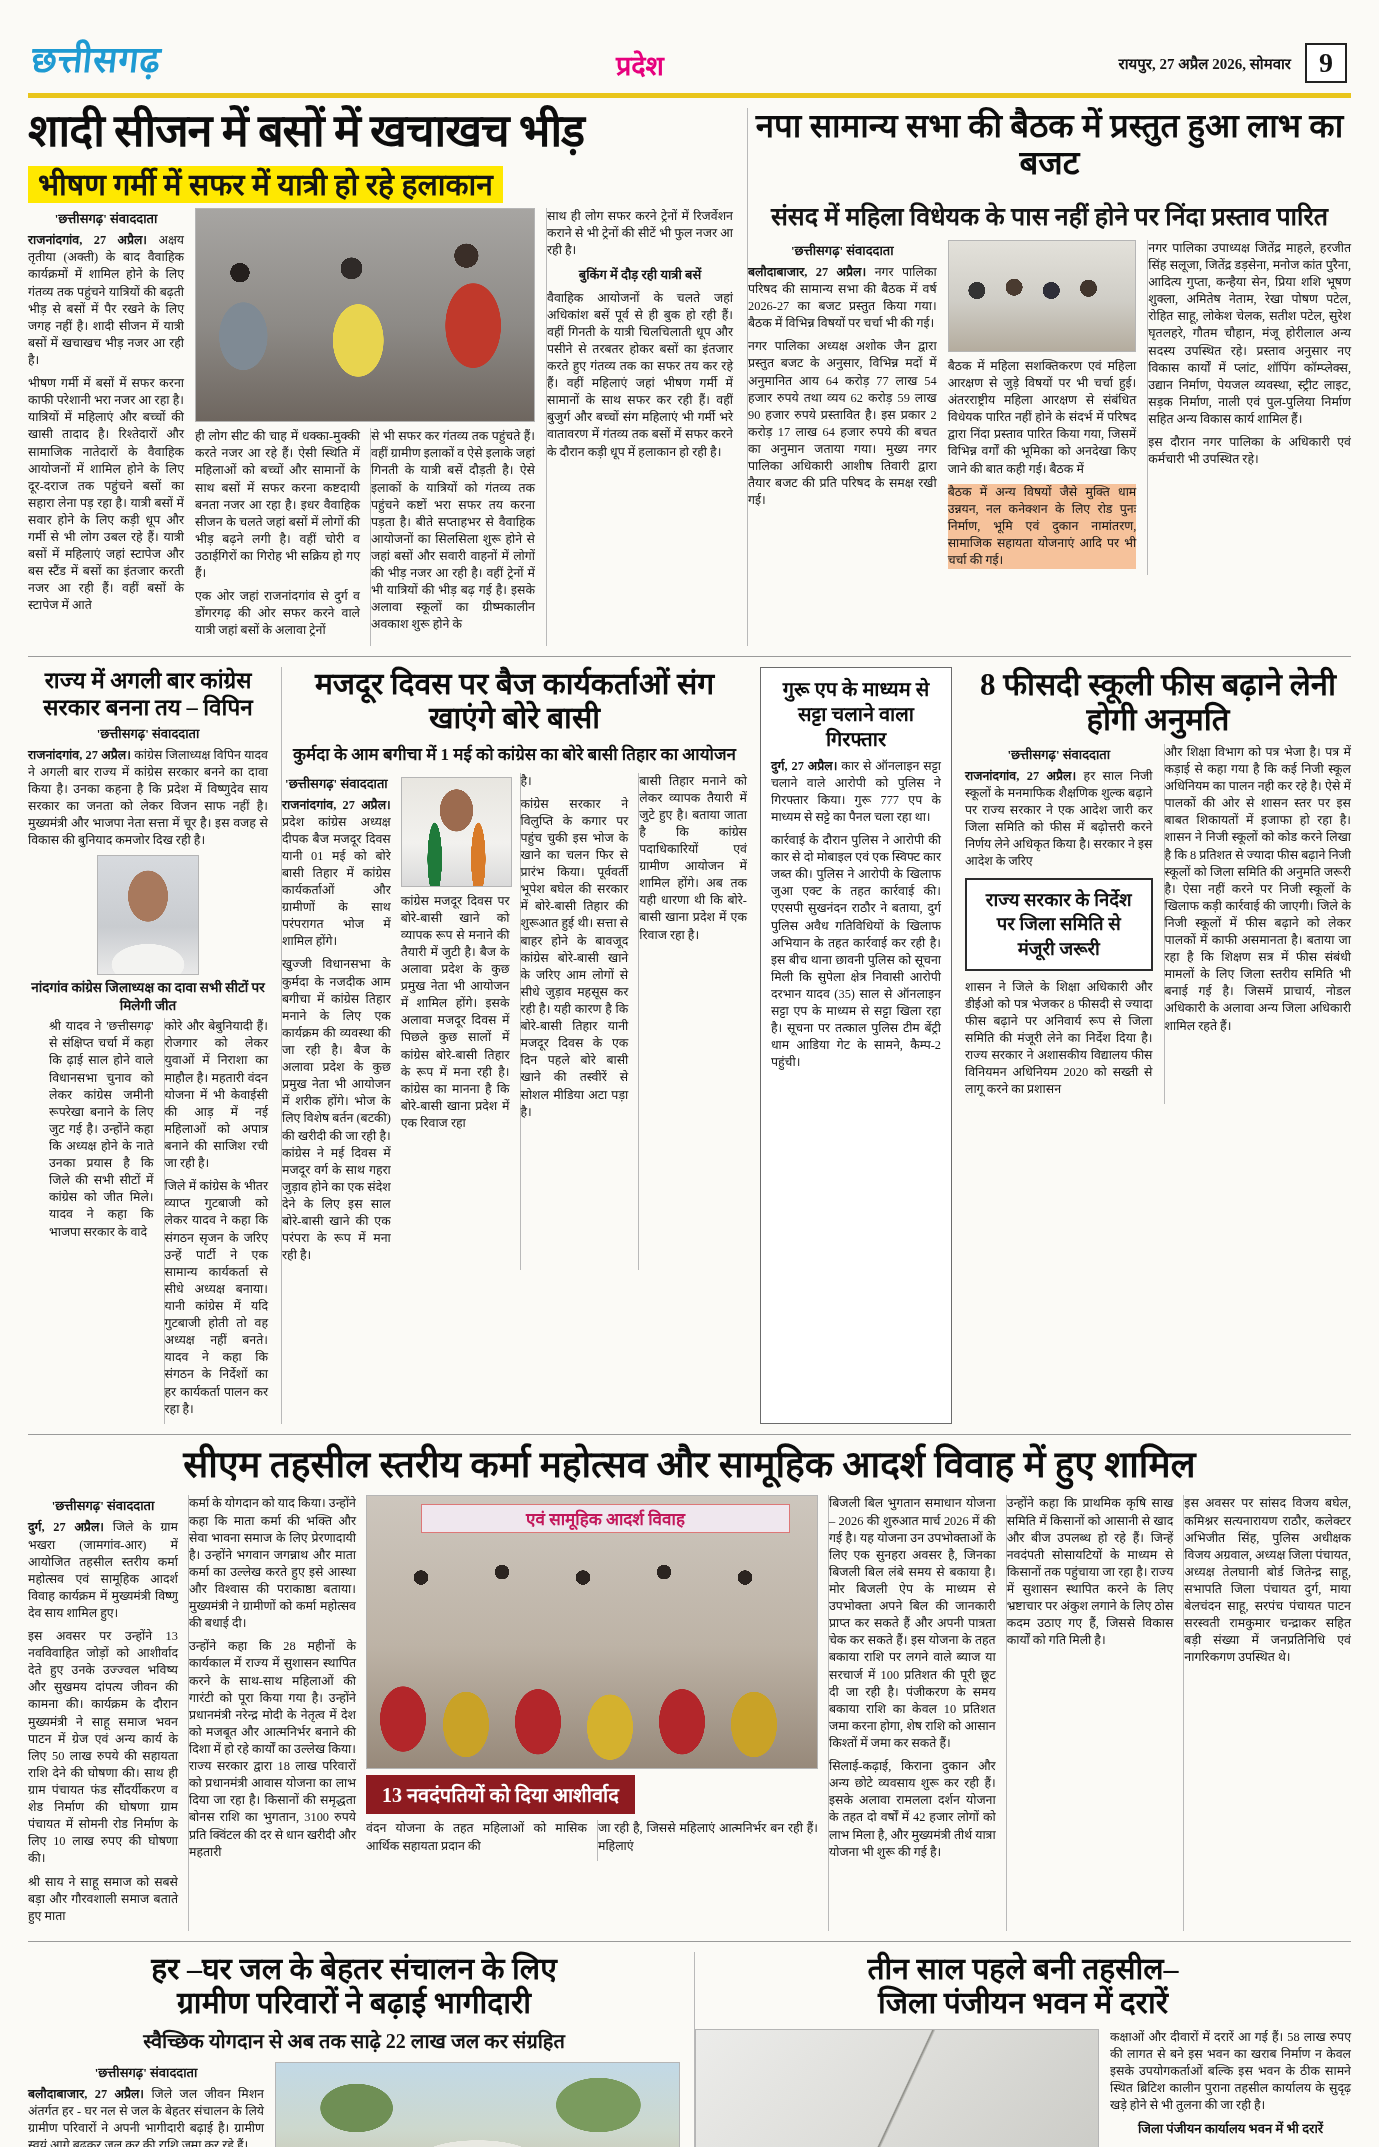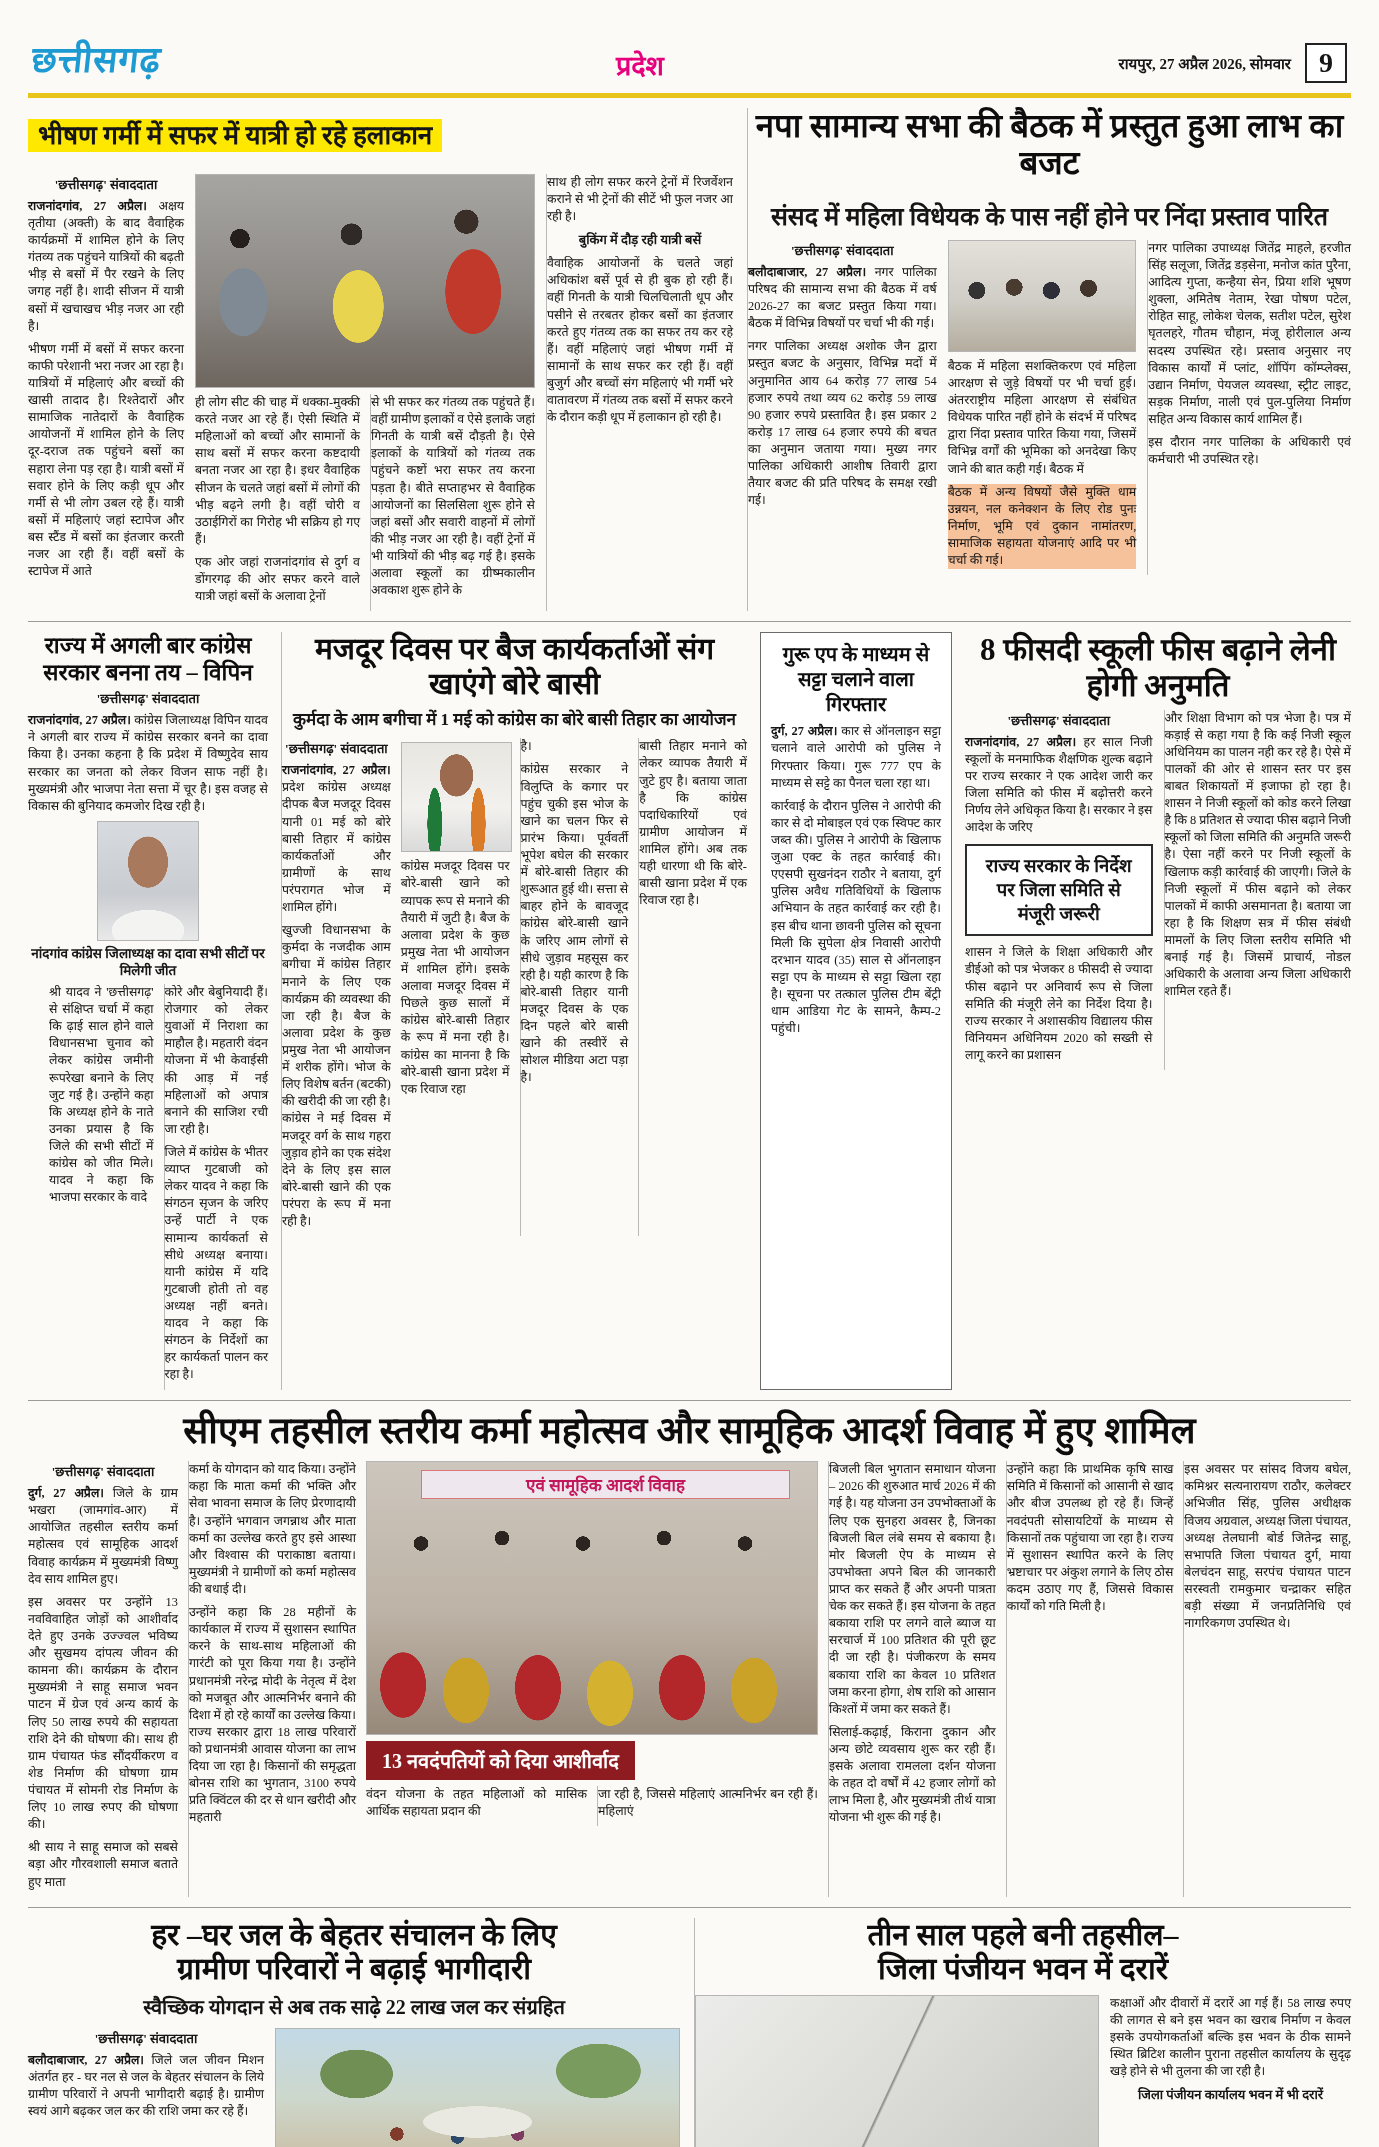--- a/index.html
+++ b/index.html
@@ -26,21 +26,21 @@
   .inline-sub{font-weight:bold;text-align:center;font-size:13px;}
   .bodycol{min-width:0;}
   .vsep{border-left:1px solid #b9b9b9;}
   .photo{background:#ccc;position:relative;border:1px solid #b5b5b5;}
   .caption{font-weight:bold;font-size:13.5px;text-align:center;line-height:1.3;margin-top:4px;}
   .yellow{background:#ffe800;padding:2px 10px;box-decoration-break:clone;}
   .peach{background:#f6c29b;}
   
   .row-top{display:grid;grid-template-columns:705px 1fr;column-gap:14px;min-height:452px;}
   .art-shaadi h1{font-size:45px;line-height:1.05;letter-spacing:-1px;}
-  .sub-wrap{margin:8px 0 22px;font-size:26px;font-weight:bold;}
+  .sub-wrap{margin:8px 0 4px;font-size:30px;font-weight:bold;}
   .grid-shaadi{display:grid;grid-template-columns:156px 340px 1fr;column-gap:11px;}
   .two-sub{display:grid;grid-template-columns:1fr 1fr;column-gap:10px;margin-top:6px;}
   .photo-bus{height:212px;background:
     radial-gradient(46px 70px at 82% 55%,#c0392b 0 60%,transparent 61%),
     radial-gradient(20px 20px at 80% 22%,#3a2e28 0 60%,transparent 61%),
     radial-gradient(42px 60px at 48% 62%,#e8d44f 0 60%,transparent 61%),
     radial-gradient(18px 18px at 46% 28%,#2f2a28 0 60%,transparent 61%),
     radial-gradient(40px 56px at 14% 60%,#7f8a94 0 60%,transparent 61%),
     radial-gradient(16px 16px at 13% 30%,#241f1d 0 60%,transparent 61%),
     linear-gradient(180deg,#a7a5a2 0%,#8d8a86 55%,#6e665f 100%);}
@@ -129,20 +129,21 @@
     <div class="section-title">प्रदेश</div>
     <div class="mast-right">
       <div class="mast-date">रायपुर, 27 अप्रैल 2026, सोमवार</div>
       <div class="page-num">9</div>
     </div>
   </div>
   <div class="gold-rule"></div>
 
   <div class="row-top">
     <section class="art-shaadi">
+      <h1>शादी सीजन में बसों में खचाखच भीड़</h1>
       <div class="sub-wrap">
         <span class="yellow">भीषण गर्मी में सफर में यात्री हो रहे हलाकान</span>
       </div>
       <div class="grid-shaadi">
         <div class="bodycol">
           <p class="byline">'छत्तीसगढ़' संवाददाता</p>
           <p><span class="run">राजनांदगांव, 27 अप्रैल।</span> <span>अक्षय तृतीया (अक्ती) के बाद वैवाहिक कार्यक्रमों में शामिल होने के लिए गंतव्य तक पहुंचने यात्रियों की बढ़ती भीड़ से बसों में पैर रखने के लिए जगह नहीं है। शादी सीजन में यात्री बसों में खचाखच भीड़ नजर आ रही है।</span></p>
           <div>
               <p>भीषण गर्मी में बसों में सफर करना काफी परेशानी भरा नजर आ रहा है। यात्रियों में महिलाएं और बच्चों की खासी तादाद है। रिश्तेदारों और सामाजिक नातेदारों के वैवाहिक आयोजनों में शामिल होने के लिए दूर-दराज तक पहुंचने बसों का सहारा लेना पड़ रहा है। यात्री बसों में सवार होने के लिए कड़ी धूप और गर्मी से भी लोग उबल रहे हैं। यात्री बसों में महिलाएं जहां स्टापेज और बस स्टैंड में बसों का इंतजार करती नजर आ रही हैं। वहीं बसों के स्टापेज में आते</p>
             </div>

